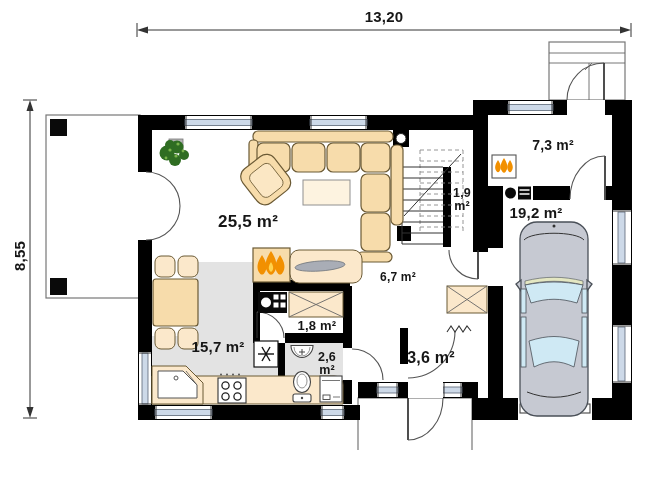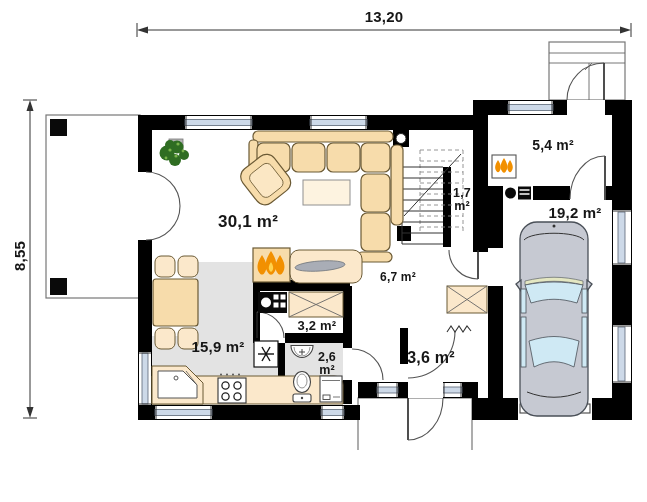--- a/index.html
+++ b/index.html
@@ -383,28 +383,28 @@
     <polygon class="dimf" points="30,100 26.5,111 33.5,111"></polygon>
     <polygon class="dimf" points="30,418 26.5,407 33.5,407"></polygon>
     <line class="dim" x1="23" y1="100" x2="37" y2="100"></line>
     <line class="dim" x1="23" y1="418" x2="37" y2="418"></line>
   </g>
 </svg>
 
 <div class="lbl" style="left:384px;top:17px;font-size:15px">13,20</div>
 <div class="lbl rot" style="left:20px;top:256px;font-size:15px">8,55</div>
 
-<div class="lbl" style="left:248px;top:222px;font-size:17px">30,1 m²</div>
-<div class="lbl" style="left:218px;top:347px;font-size:15px">15,9 m²</div>
+<div class="lbl" style="left:248px;top:222px;font-size:17px">25,5 m²</div>
+<div class="lbl" style="left:218px;top:347px;font-size:15px">15,7 m²</div>
 <div class="lbl" style="left:398px;top:277px;font-size:12px">6,7 m²</div>
-<div class="lbl" style="left:317px;top:326px;font-size:13px">3,2 m²</div>
+<div class="lbl" style="left:317px;top:326px;font-size:13px">1,8 m²</div>
 <div class="lbl" style="left:327px;top:364px;font-size:12.5px">
   <span style="display:block">2,6</span>
   <span style="display:block">m²</span>
 </div>
 <div class="lbl" style="left:431px;top:358px;font-size:16px">3,6 m²</div>
 <div class="lbl" style="left:462px;top:200px;font-size:12.5px">
-  <span style="display:block">1,7</span>
+  <span style="display:block">1,9</span>
   <span style="display:block">m²</span>
 </div>
-<div class="lbl" style="left:553px;top:145px;font-size:14px">5,4 m²</div>
-<div class="lbl" style="left:575px;top:213px;font-size:15px">19,2 m²</div>
+<div class="lbl" style="left:553px;top:145px;font-size:14px">7,3 m²</div>
+<div class="lbl" style="left:536px;top:213px;font-size:15px">19,2 m²</div>
 </div>
 
 </body></html>

